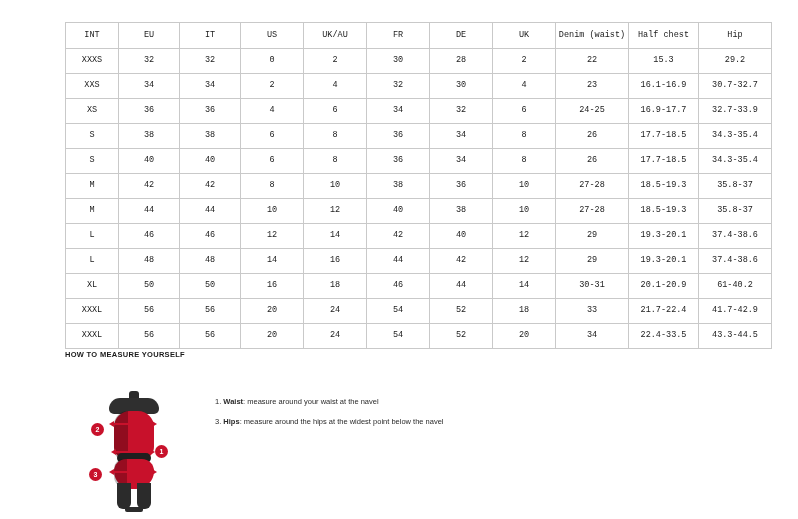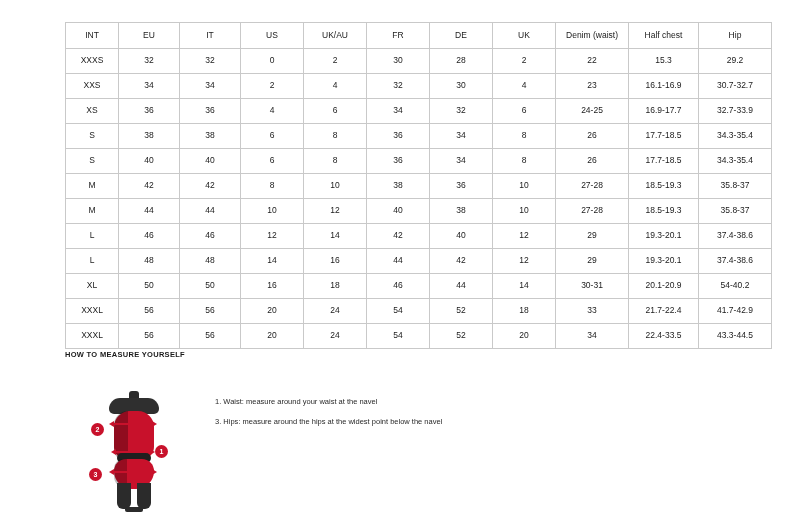--- a/index.html
+++ b/index.html
@@ -24,20 +24,21 @@
   .size-table-wrap {
     position: absolute;
     left: 65px;
     top: 22px;
     width: 668px;
   }
   table.size-table {
     border-collapse: collapse;
     width: 668px;
     table-layout: fixed;
+    font-family: Liberation Mono, monospace;
   }
   table.size-table th,
   table.size-table td {
     border: 1px solid #c9c9c9;
     text-align: center;
     font-size: 8.5px;
     font-weight: normal;
     color: #1a1a1a;
     height: 24px;
     padding: 0 2px;
@@ -88,21 +89,21 @@
   .steps {
     margin-left: 10px;
     padding-top: 12px;
   }
   .step {
     font-size: 7.5px;
     color: #2a2a2a;
     margin-bottom: 11px;
     line-height: 1.2;
   }
-  .step .lbl { font-weight: normal; text-align: right; }
+  .step .lbl { font-weight: bold; text-align: right; }
 
   
   .mannequin {
     position: absolute;
     left: 38px;
     top: 6px;
     width: 62px;
     height: 122px;
   }
   .neck {
@@ -368,21 +369,21 @@
           <td>XL</td>
           <td>50</td>
           <td>50</td>
           <td>16</td>
           <td>18</td>
           <td>46</td>
           <td>44</td>
           <td>14</td>
           <td>30-31</td>
           <td>20.1-20.9</td>
-          <td>54-40.2</td>
+          <td>61-40.2</td>
         </tr>
         <tr>
           <td>XXXL</td>
           <td>56</td>
           <td>56</td>
           <td>20</td>
           <td>24</td>
           <td>54</td>
           <td>52</td>
           <td>18</td>

